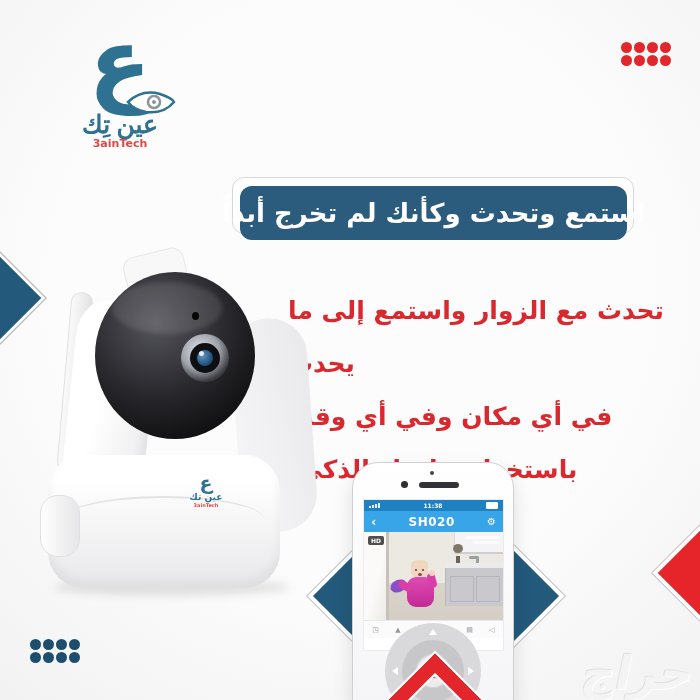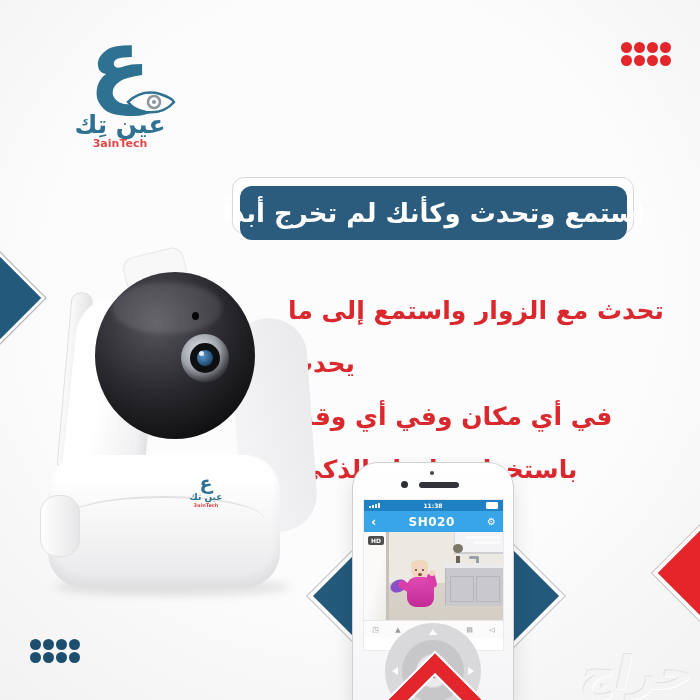--- a/index.html
+++ b/index.html
@@ -4,21 +4,21 @@
 <style>
   html,body{margin:0;padding:0;background:#ffffff;font-family:"DejaVu Sans",sans-serif;}
   #canvas{position:relative;width:700px;height:700px;overflow:hidden;
     background:radial-gradient(circle at 50% 42%, #fcfcfc 55%, #f2f2f2 100%);}
   .abs{position:absolute;}
 
   
   #brand-logo{left:52px;top:14px;width:136px;text-align:center;}
   #brand-letter{font-size:92px;line-height:98px;color:#2e7190;font-weight:bold;}
   #brand-eye{left:74px;top:74px;}
-  #brand-ar{font-size:25px;font-weight:bold;color:#2e7190;line-height:26px;direction:rtl;}
+  #brand-ar{font-size:25px;font-weight:bold;color:#2e7190;line-height:26px;direction:rtl;font-family:Liberation Serif, serif;}
   #brand-en{font-size:11px;font-weight:bold;color:#e04848;line-height:12px;}
 
   
   .dotgrid{display:grid;grid-template-columns:repeat(4,13px);grid-auto-rows:13px;}
   .dotgrid .dot{width:11px;height:11px;border-radius:50%;}
   #dots-red{left:621px;top:42px;}
   #dots-red .dot{background:#e2262b;}
   #dots-blue{left:30px;top:639px;}
   #dots-blue .dot{background:#1d4e6e;}
 

